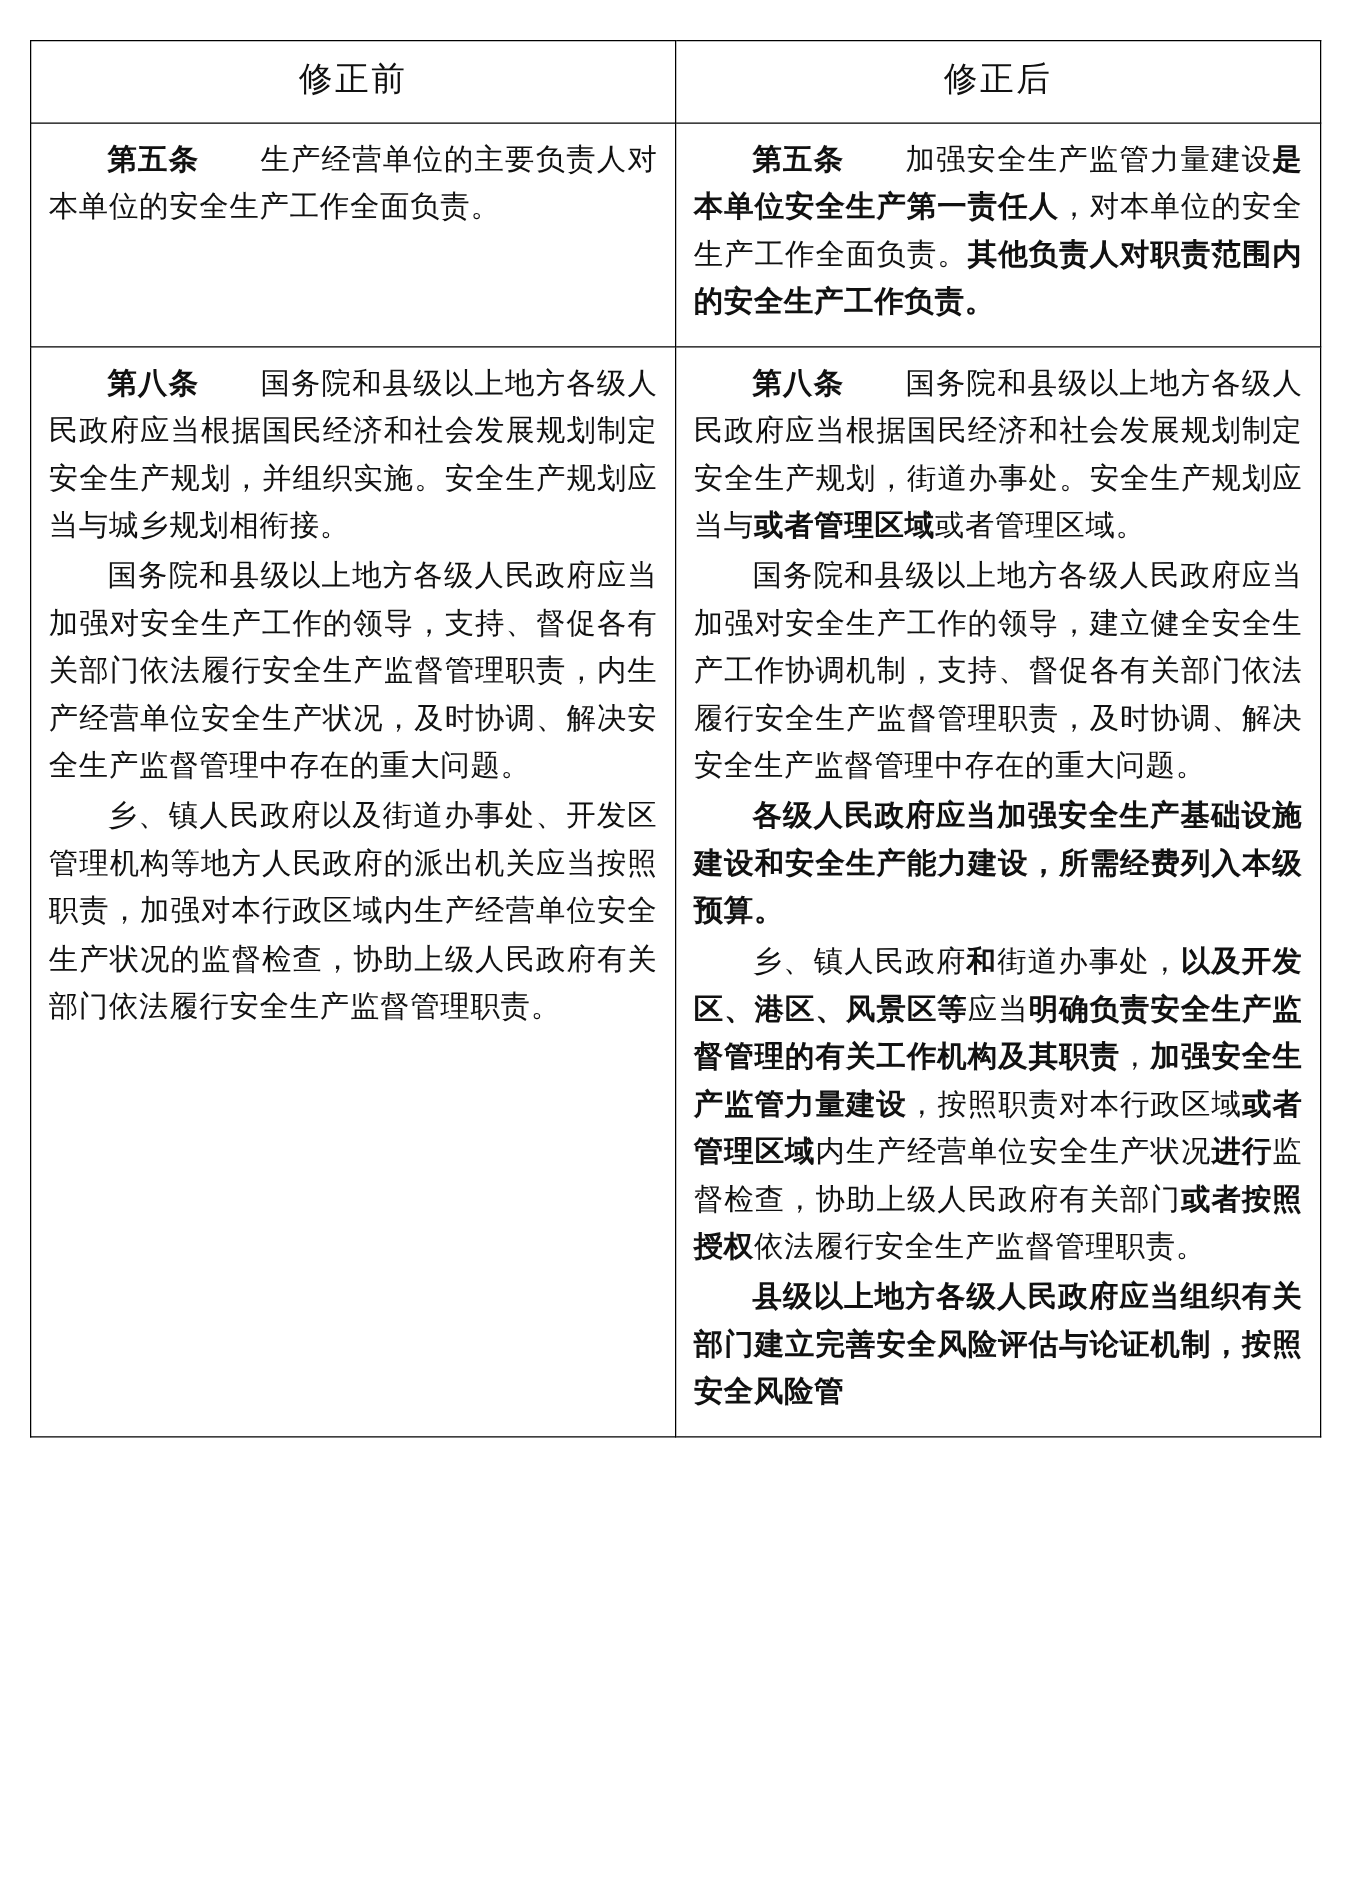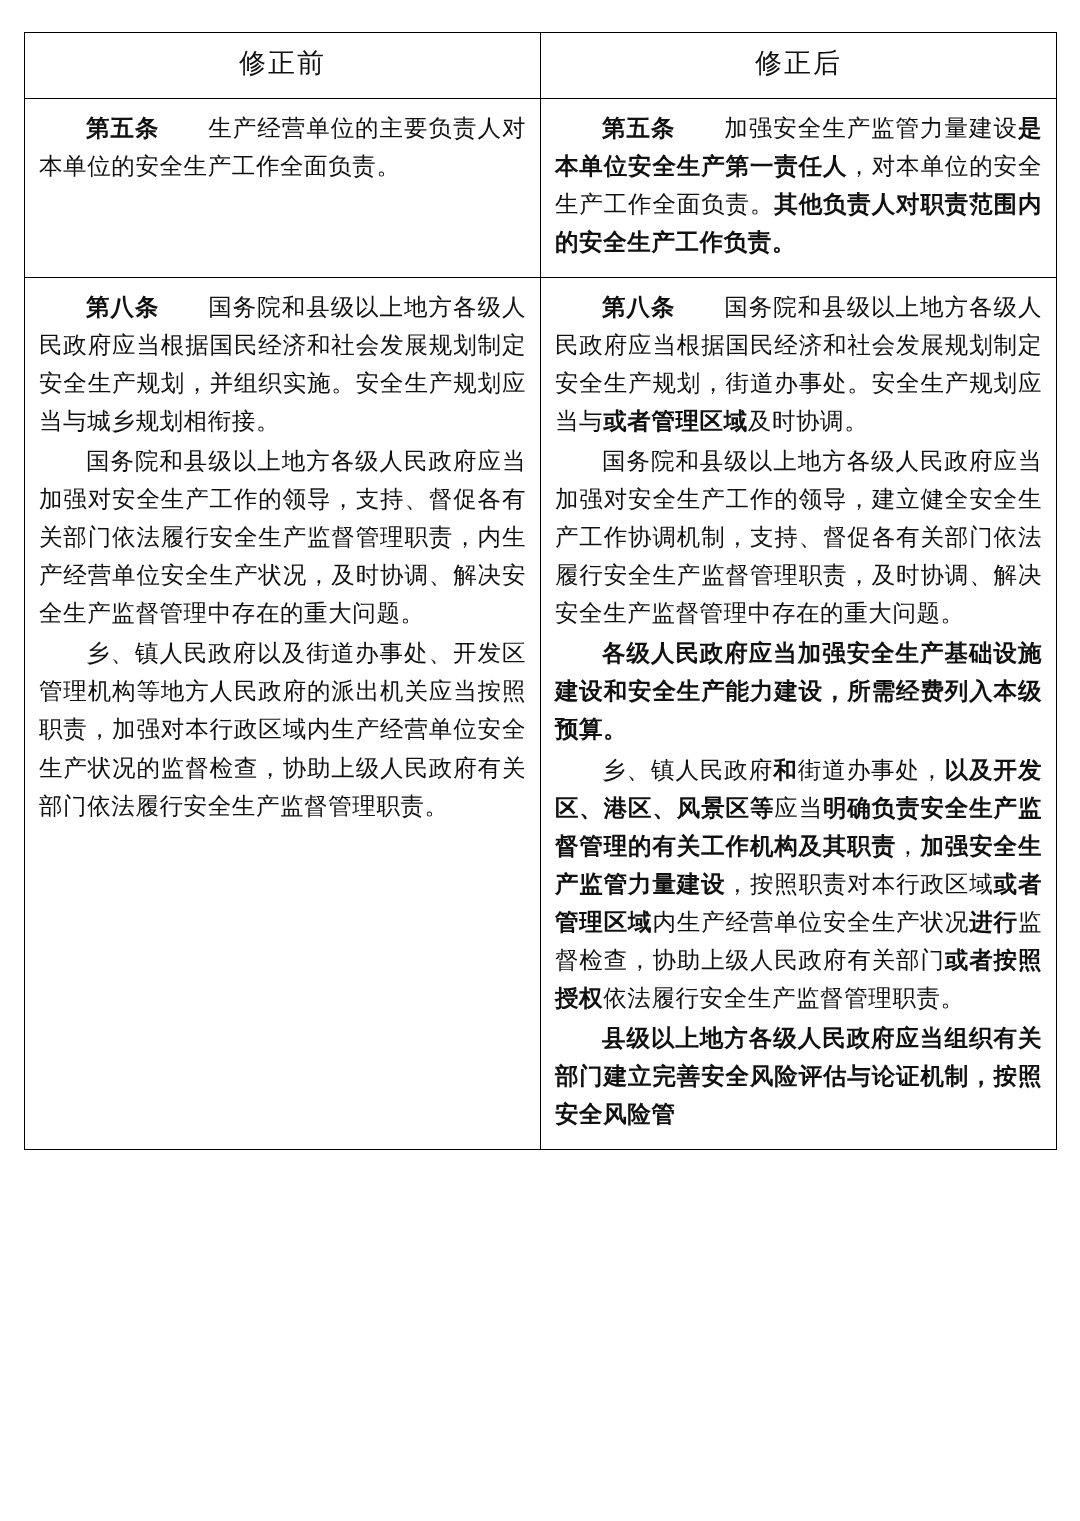--- a/index.html
+++ b/index.html
@@ -78,21 +78,21 @@
             <div class="para indent"><b class="em">第五条</b><span>　　加强安全生产监管力量建设</span><b class="em">是本单位安全生产第一责任人</b><span>，对本单位的安全生产工作全面负责。</span><b class="em">其他负责人对职责范围内的安全生产工作负责。</b></div>
           </td>
         </tr>
         <tr>
           <td>
             <div class="para indent"><b class="em">第八条</b><span>　　国务院和县级以上地方各级人民政府应当根据国民经济和社会发展规划制定安全生产规划，并组织实施。安全生产规划应当与城乡规划相衔接。</span></div>
             <div class="para indent"><span>国务院和县级以上地方各级人民政府应当加强对安全生产工作的领导，支持、督促各有关部门依法履行安全生产监督管理职责，内生产经营单位安全生产状况，及时协调、解决安全生产监督管理中存在的重大问题。</span></div>
             <div class="para indent"><span>乡、镇人民政府以及街道办事处、开发区管理机构等地方人民政府的派出机关应当按照职责，加强对本行政区域内生产经营单位安全生产状况的监督检查，协助上级人民政府有关部门依法履行安全生产监督管理职责。</span></div>
           </td>
           <td>
-            <div class="para indent"><b class="em">第八条</b><span>　　国务院和县级以上地方各级人民政府应当根据国民经济和社会发展规划制定安全生产规划，街道办事处。安全生产规划应当与</span><b class="em">或者管理区域</b><span>及时协调。</span></div>
+            <div class="para indent"><b class="em">第八条</b><span>　　国务院和县级以上地方各级人民政府应当根据国民经济和社会发展规划制定安全生产规划，街道办事处。安全生产规划应当与</span><b class="em">或者管理区域</b><span>或者管理区域。</span></div>
             <div class="para indent"><span>国务院和县级以上地方各级人民政府应当加强对安全生产工作的领导，建立健全安全生产工作协调机制，支持、督促各有关部门依法履行安全生产监督管理职责，及时协调、解决安全生产监督管理中存在的重大问题。</span></div>
             <div class="para indent"><b class="em">各级人民政府应当加强安全生产基础设施建设和安全生产能力建设，所需经费列入本级预算。</b></div>
             <div class="para indent"><span>乡、镇人民政府</span><b class="em">和</b><span>街道办事处，</span><b class="em">以及开发区、港区、风景区等</b><span>应当</span><b class="em">明确负责安全生产监督管理的有关工作机构及其职责</b><span>，</span><b class="em">加强安全生产监管力量建设</b><span>，按照职责对本行政区域</span><b class="em">或者管理区域</b><span>内生产经营单位安全生产状况</span><b class="em">进行</b><span>监督检查，协助上级人民政府有关部门</span><b class="em">或者按照授权</b><span>依法履行安全生产监督管理职责。</span></div>
             <div class="para indent"><b class="em">县级以上地方各级人民政府应当组织有关部门建立完善安全风险评估与论证机制，按照安全风险管</b></div>
           </td>
         </tr>
       </tbody>
   </table>
 </div>
 

